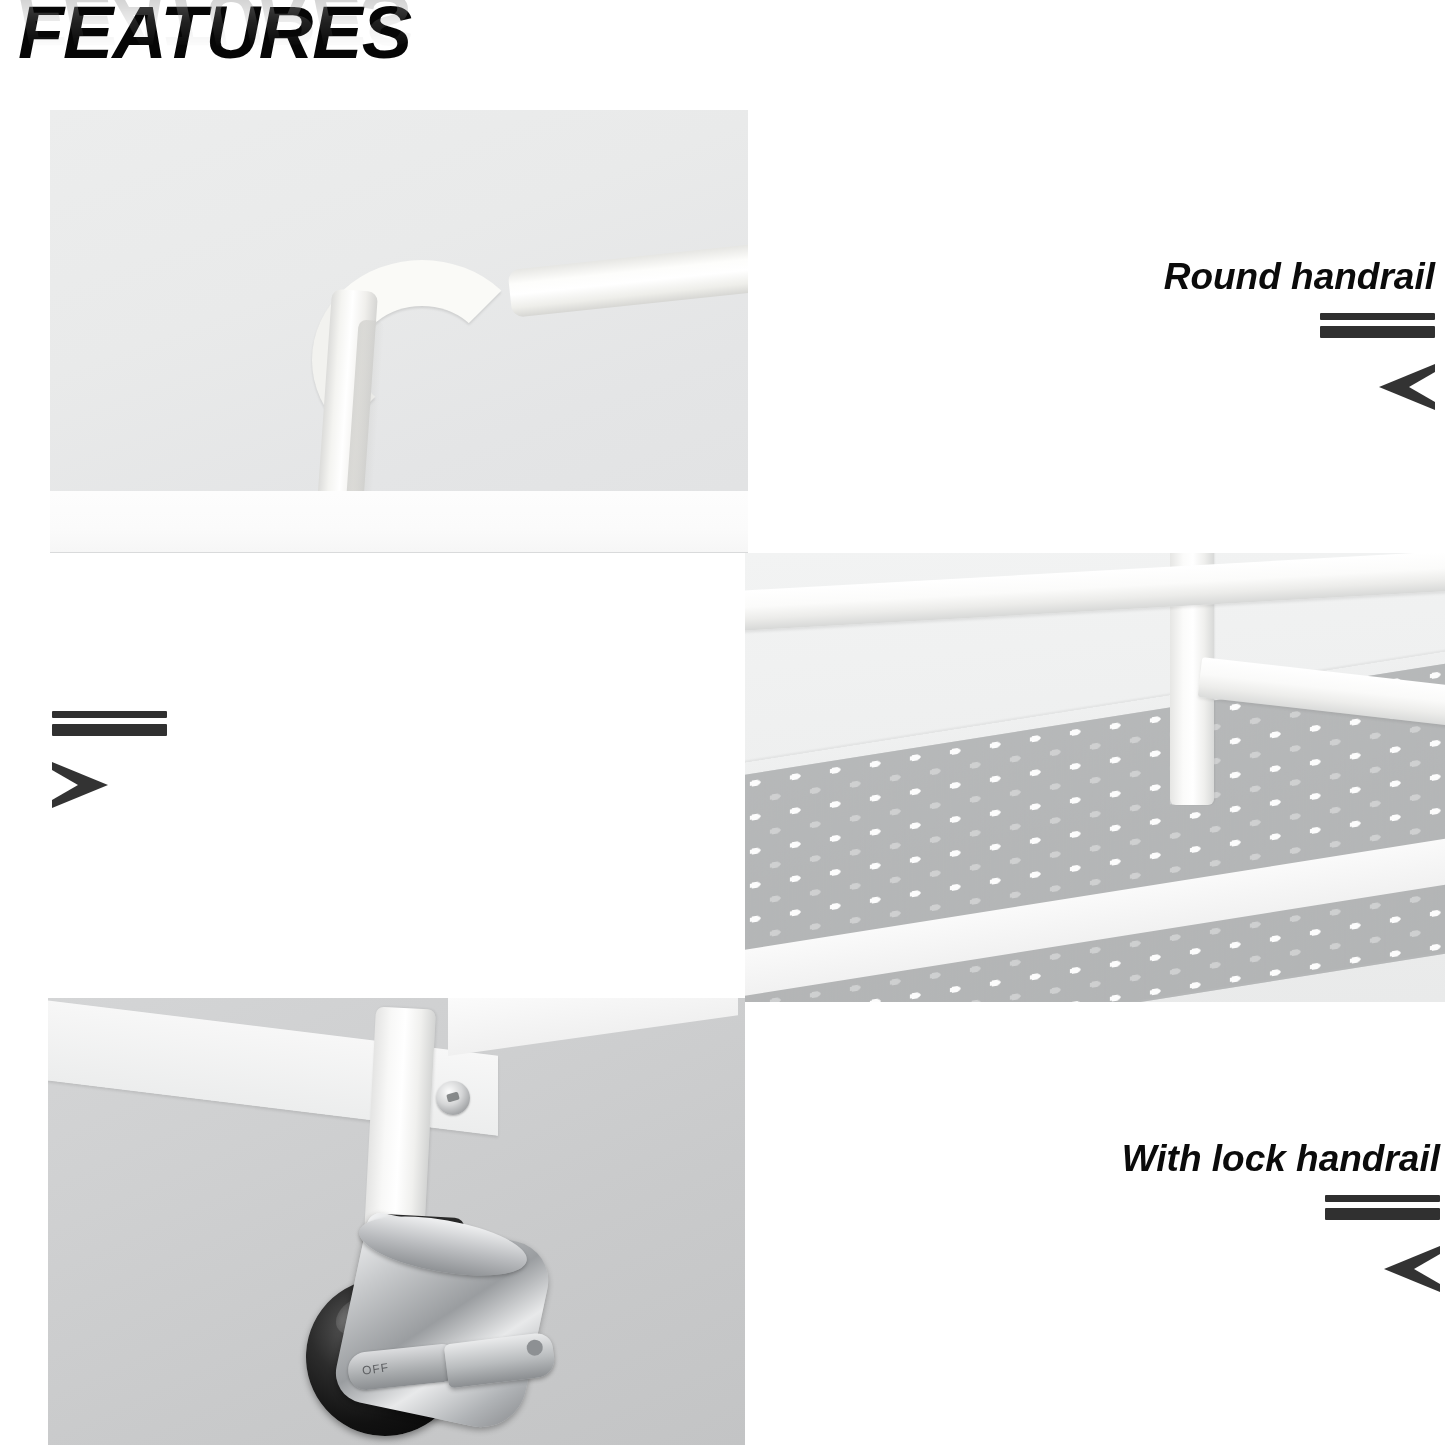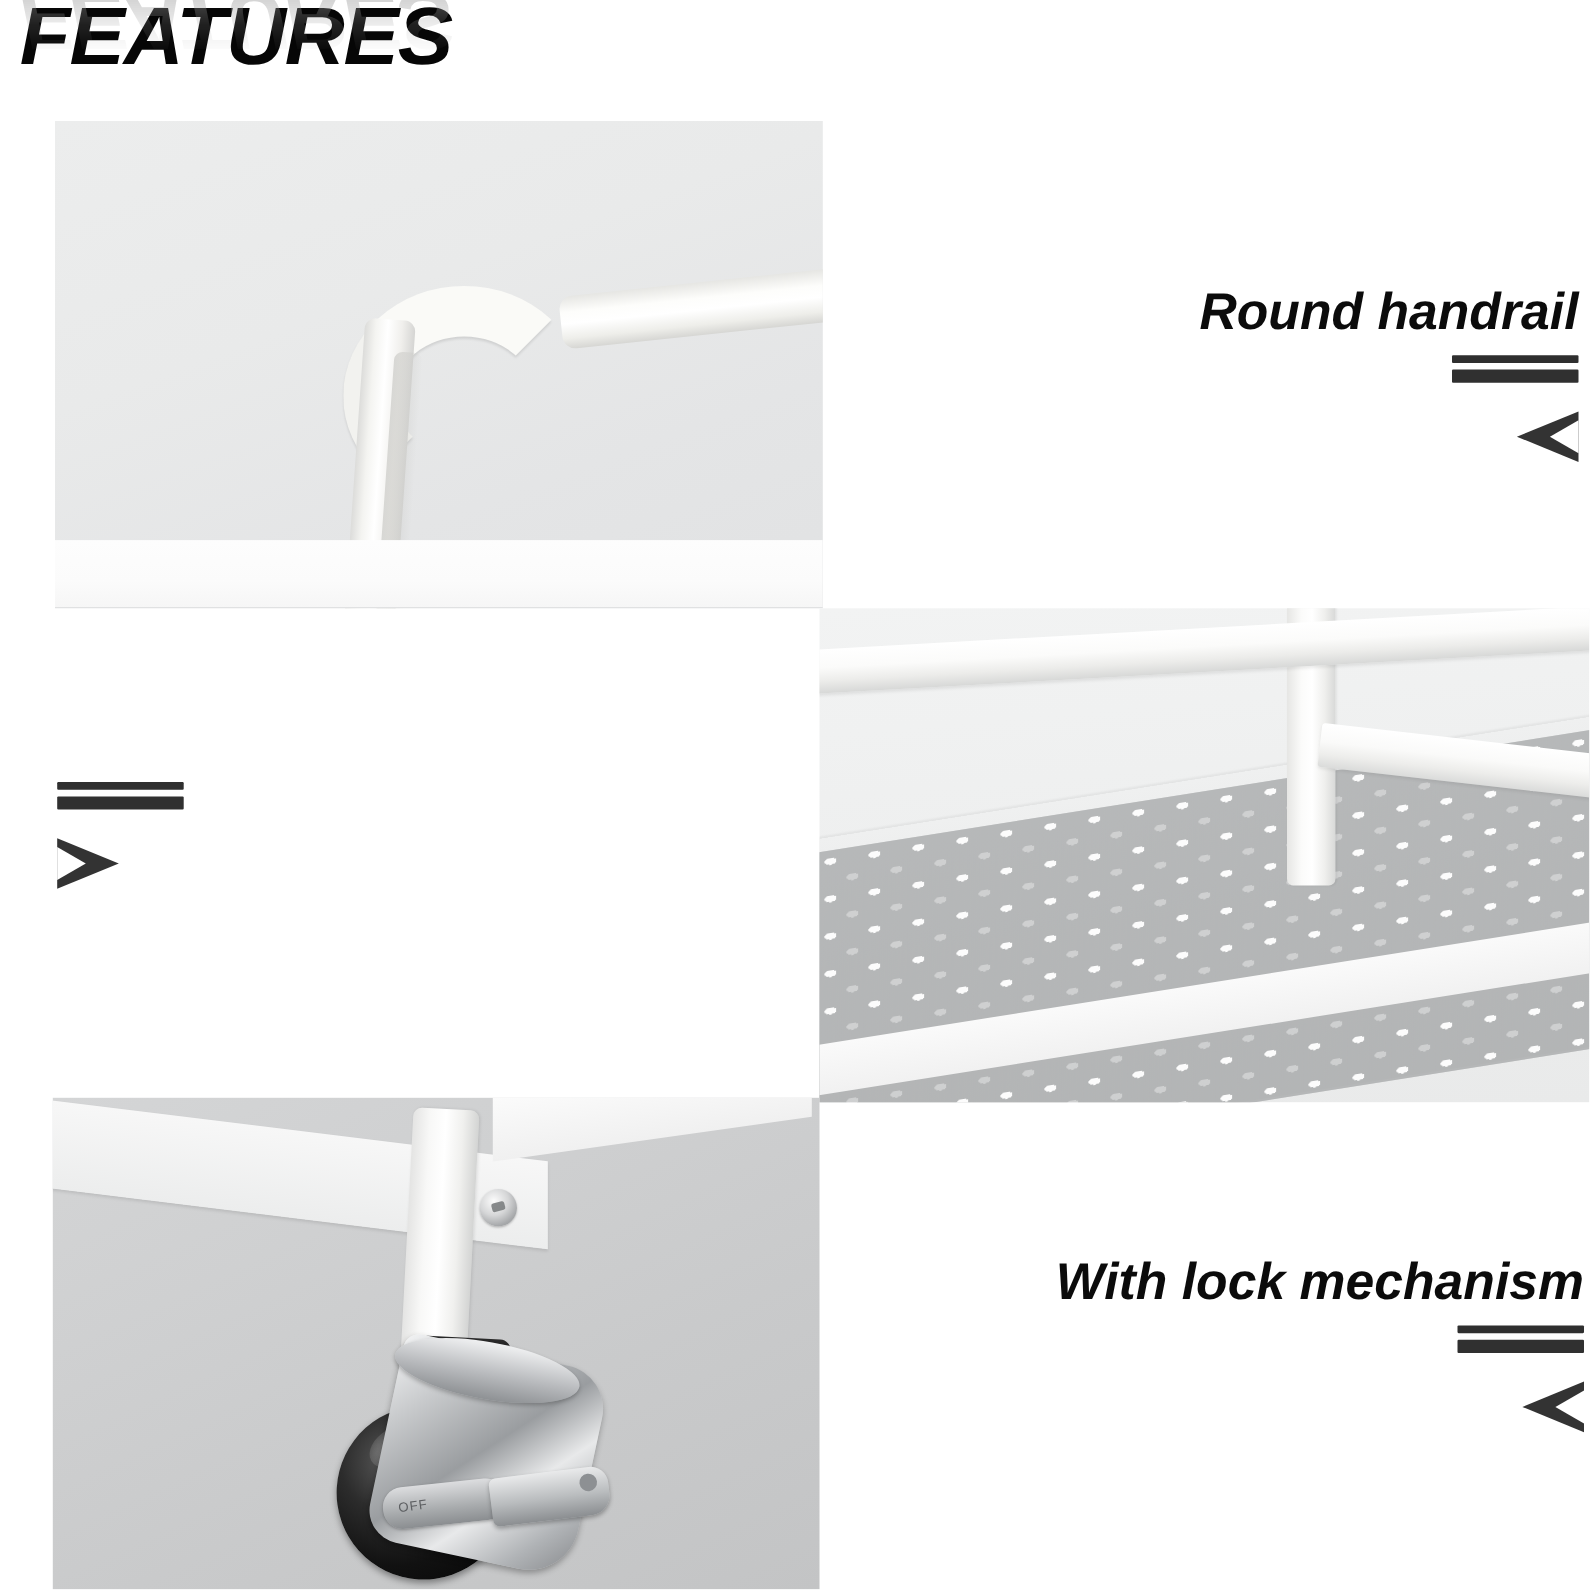--- a/index.html
+++ b/index.html
@@ -108,21 +108,21 @@
   .p3 .lock:before{content:"";position:absolute;right:10px;top:6px;width:16px;height:16px;
       border-radius:50%;background:#8d9093;}
   .p3 .plate{position:absolute;left:300px;top:350px;width:112px;height:38px;border-radius:18px;
       background:linear-gradient(to bottom,#dcdddf,#a9acae 60%,#8a8d90);transform:rotate(-6deg);
       box-shadow:0 1px 3px rgba(0,0,0,.30);}
   .p3 .plate span{position:absolute;left:14px;top:11px;font-size:12px;letter-spacing:1px;
       color:#5e6063;transform:rotate(-2deg);}
 
   
   .cap{position:absolute;}
-  .cap .txt{font-size:47px;font-weight:bold;font-style:italic;color:#0b0b0b;
+  .cap .txt{font-size:37px;font-weight:bold;font-style:italic;color:#0b0b0b;
             white-space:nowrap;line-height:1.05;}
   .cap .rule{margin-top:16px;}
   .rule .bar1{height:7px;background:#2f2f2f;border-radius:1px;}
   .rule .bar2{height:12px;background:#303030;border-radius:1px;margin-top:6px;}
 
   .arrow-left{width:56px;height:46px;position:relative;margin-top:26px;}
   .arrow-left:before{content:"";position:absolute;left:0;top:0;width:0;height:0;
       border-top:23px solid transparent;border-bottom:23px solid transparent;
       border-right:56px solid #333333;}
   .arrow-left:after{content:"";position:absolute;left:30px;top:8px;width:0;height:0;
@@ -205,21 +205,21 @@
 
   <div class="cap cap-left c2">
     <div class="rule">
       <div class="bar1"></div>
       <div class="bar2"></div>
     </div>
     <div class="arrow-right"></div>
   </div>
 
   <div class="cap cap-right c3">
-    <div class="txt">With lock mechanism</div>
+    <div class="txt">With lock handrail</div>
     <div class="rule">
       <div class="bar1"></div>
       <div class="bar2"></div>
     </div>
     <div class="arrow-left"></div>
   </div>
 
 </div>
 
 </body></html>

